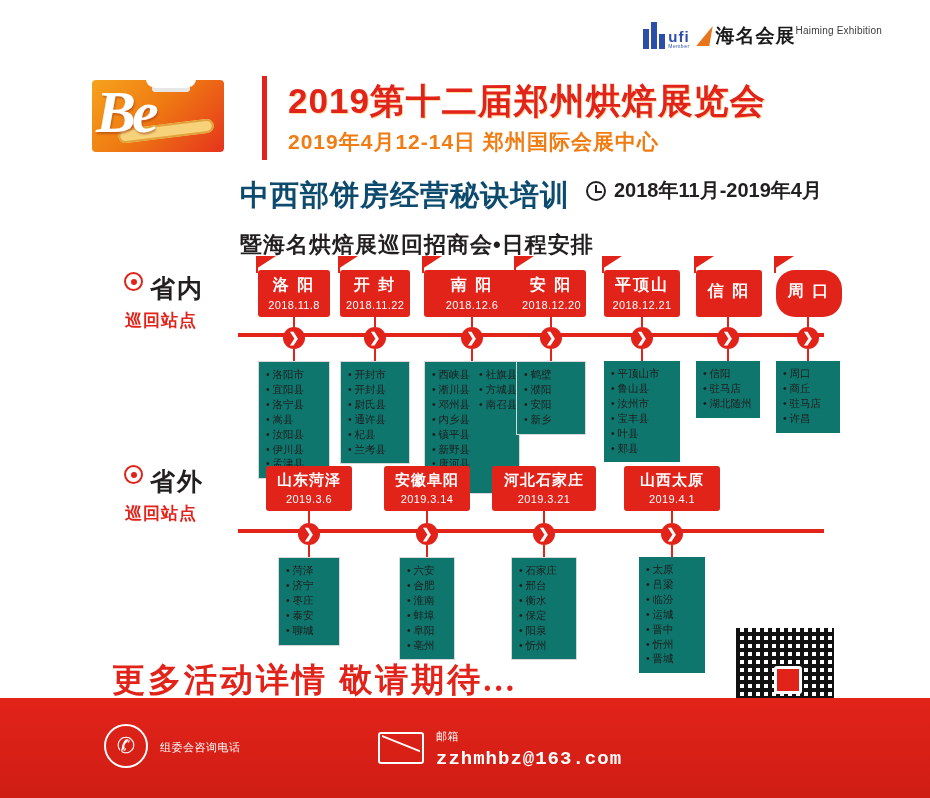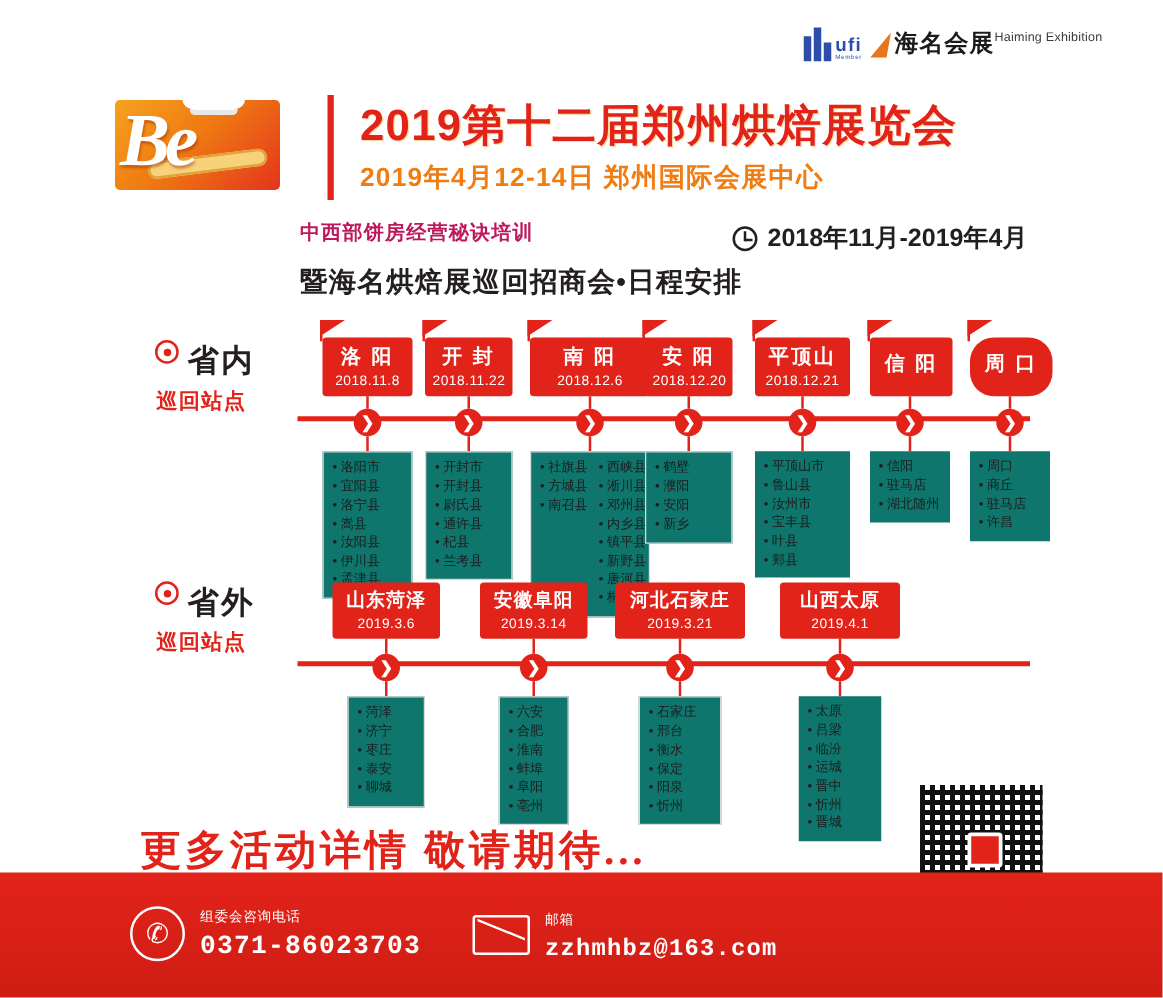--- a/index.html
+++ b/index.html
@@ -69,21 +69,21 @@
   .title-main {
     font-size:35px; font-weight:bold; color:#e2231a;
     letter-spacing:1px; line-height:1.2;
     text-shadow:1px 1px 0 #ffd9a0;
   }
   .title-sub {
     margin-top:6px; font-size:21px; font-weight:bold; color:#f07c12; letter-spacing:1px;
   }
 
   .sub-head { position:absolute; left:240px; top:176px; width:640px; }
-  .sub-head .l1 { font-size:16px; font-weight:bold; color:#be185d; letter-spacing:1px; }
+  .sub-head .l1 { font-size:29px; font-weight:bold; color:#0c4a6e; letter-spacing:1px; }
   .sub-head .l2 { margin-top:14px; font-size:22px; font-weight:bold; color:#231f20; letter-spacing:1px; }
   .daterange {
     position:absolute; left:346px; top:1px; display:flex; align-items:center; gap:8px;
     font-size:20px; font-weight:bold; color:#231f20;
   }
   .clock-ico { width:20px;height:20px;border:2px solid #231f20;border-radius:50%;position:relative; }
   .clock-ico:after{ content:""; position:absolute; left:7px; top:2px; width:2px;height:8px;background:#231f20; }
   .clock-ico:before{ content:""; position:absolute; left:8px; top:8px; width:6px;height:2px;background:#231f20; }
 
   
@@ -280,34 +280,34 @@
     <div class="date">2018.12.6</div>
   </div>
   <div class="stem" style="height:10px;"></div>
   <div class="dot">
       <span>❯</span>
     </div>
   <div class="stem" style="height:12px;"></div>
   <div class="citybox">
     <div class="cols">
       <ul>
-        <li>社旗县</li>
-        <li>方城县</li>
-        <li>南召县</li>
-      </ul>
-      <ul>
         <li>西峡县</li>
         <li>淅川县</li>
         <li>邓州县</li>
         <li>内乡县</li>
         <li>镇平县</li>
         <li>新野县</li>
         <li>唐河县</li>
         <li>桐柏县</li>
       </ul>
+      <ul>
+        <li>社旗县</li>
+        <li>方城县</li>
+        <li>南召县</li>
+      </ul>
     </div>
   </div>
 </div>
 
 <div class="node" style="left:516px; top:270px; width:70px;">
   <div class="flagpole"></div>
   <div class="flag"></div>
   <div class="card-label">
     <div class="city">安 阳</div>
     <div class="date">2018.12.20</div>
@@ -516,21 +516,20 @@
     <div>扫一扫</div>
     <div>及时关注活动动态</div>
   </div>
 </div>
 
 <div class="red-footer">
   <div class="footer-item" style="left:104px; top:26px;">
     <span class="ico-circle">✆</span>
     <span>
       <span class="f-cap">组委会咨询电话</span>
-      <div class="f-val">0371-86023703</div>
     </span>
   </div>
   <div class="footer-item" style="left:378px; top:28px;">
     <span class="env"></span>
     <span>
       <span class="f-cap">邮箱</span>
       <div class="f-val" style="font-size:19px;">zzhmhbz@163.com</div>
     </span>
   </div>
 </div>

